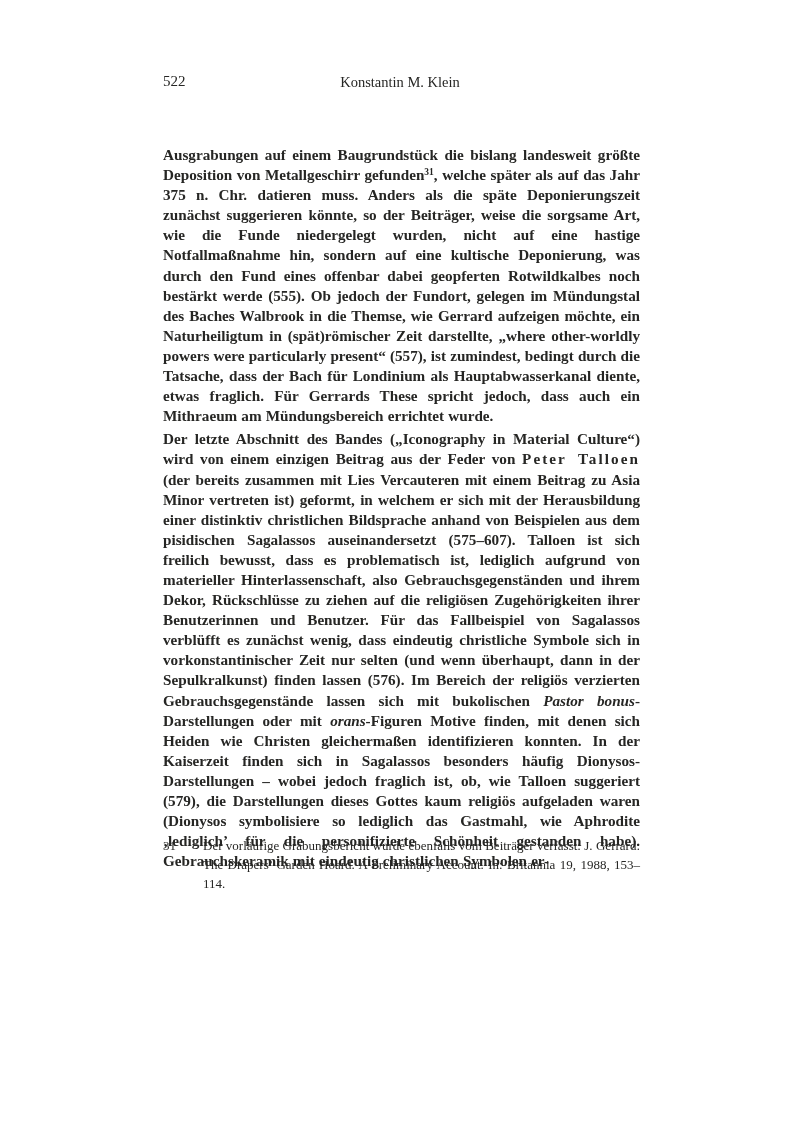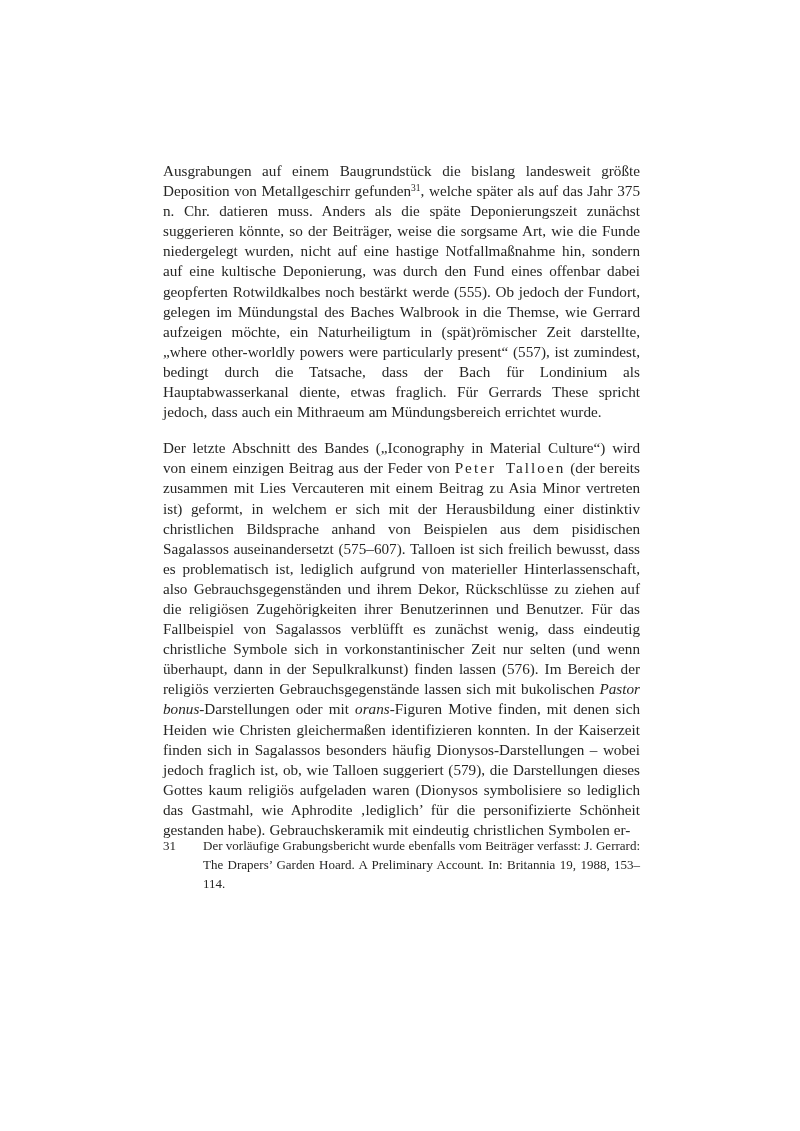--- a/index.html
+++ b/index.html
@@ -40,27 +40,28 @@
     font-size: 14.5px;
   }
   
   .content {
     position: absolute;
     left: 163px;
     top: 145px;
     width: 477px;
   }
   .para {
-    margin: 16px 0 3px 0;
+    margin: 0 0 3px 0;
     font-size: 15.2px;
     line-height: 20.1px;
     text-align: justify;
     hyphens: auto;
     -webkit-hyphens: auto;
     word-spacing: 0.02em;
+    font-weight: bold;
   }
   .para span.sup {
     font-size: 9.5px;
     position: relative;
     top: -5px;
     line-height: 0;
   }
   .para span.it {
     font-style: italic;
   }
@@ -88,20 +89,24 @@
     text-align: justify;
     hyphens: auto;
     -webkit-hyphens: auto;
   }
 </style>
 </head>
 <body>
 
 <div class="page">
 
+  <div class="header">
+    <span class="page-number">522</span>
+    <span class="running-title">Konstantin M. Klein</span>
+  </div>
 
   <div class="content">
     <p class="para"><span>Ausgrabungen auf einem Baugrundstück die bislang landesweit größte Deposition von Metallgeschirr gefunden</span><span class="sup">31</span><span>, welche später als auf das Jahr 375 n. Chr. datieren muss. Anders als die späte Deponierungszeit zunächst suggerieren könnte, so der Beiträger, weise die sorgsame Art, wie die Funde niedergelegt wurden, nicht auf eine hastige Notfallmaßnahme hin, sondern auf eine kultische Deponierung, was durch den Fund eines offenbar dabei geopferten Rotwildkalbes noch bestärkt werde (555). Ob jedoch der Fundort, gelegen im Mündungstal des Baches Walbrook in die Themse, wie Gerrard aufzeigen möchte, ein Naturheiligtum in (spät)römischer Zeit darstellte, „where other-worldly powers were particularly present“ (557), ist zumindest, bedingt durch die Tatsache, dass der Bach für Londinium als Hauptabwasserkanal diente, etwas fraglich. Für Gerrards These spricht jedoch, dass auch ein Mithraeum am Mündungsbereich errichtet wurde.</span></p>
     <p class="para"><span>Der letzte Abschnitt des Bandes („Iconography in Material Culture“) wird von einem einzigen Beitrag aus der Feder von </span><span class="sperr">Peter Talloen</span><span> (der bereits zusammen mit Lies Vercauteren mit einem Beitrag zu Asia Minor vertreten ist) geformt, in welchem er sich mit der Herausbildung einer distinktiv christlichen Bildsprache anhand von Beispielen aus dem pisidischen Sagalassos auseinandersetzt (575–607). Talloen ist sich freilich bewusst, dass es problematisch ist, lediglich aufgrund von materieller Hinterlassenschaft, also Gebrauchsgegenständen und ihrem Dekor, Rückschlüsse zu ziehen auf die religiösen Zugehörigkeiten ihrer Benutzerinnen und Benutzer. Für das Fallbeispiel von Sagalassos verblüfft es zunächst wenig, dass eindeutig christliche Symbole sich in vorkonstantinischer Zeit nur selten (und wenn überhaupt, dann in der Sepulkralkunst) finden lassen (576). Im Bereich der religiös verzierten Gebrauchsgegenstände lassen sich mit bukolischen </span><span class="it">Pastor bonus</span><span>-Darstellungen oder mit </span><span class="it">orans</span><span>-Figuren Motive finden, mit denen sich Heiden wie Christen gleichermaßen identifizieren konnten. In der Kaiserzeit finden sich in Sagalassos besonders häufig Dionysos-Darstellungen – wobei jedoch fraglich ist, ob, wie Talloen suggeriert (579), die Darstellungen dieses Gottes kaum religiös aufgeladen waren (Dionysos symbolisiere so lediglich das Gastmahl, wie Aphrodite ‚lediglich’ für die personifizierte Schönheit gestanden habe). Gebrauchskeramik mit eindeutig christlichen Symbolen er-</span></p>
   </div>
 
   <div class="footnotes">
     <div class="footnote">
       <span class="fn-num">31</span>
       <span class="fn-text">Der vorläufige Grabungsbericht wurde ebenfalls vom Beiträger verfasst: J. Gerrard: The Drapers’ Garden Hoard. A Preliminary Account. In: Britannia 19, 1988, 153–114.</span>

